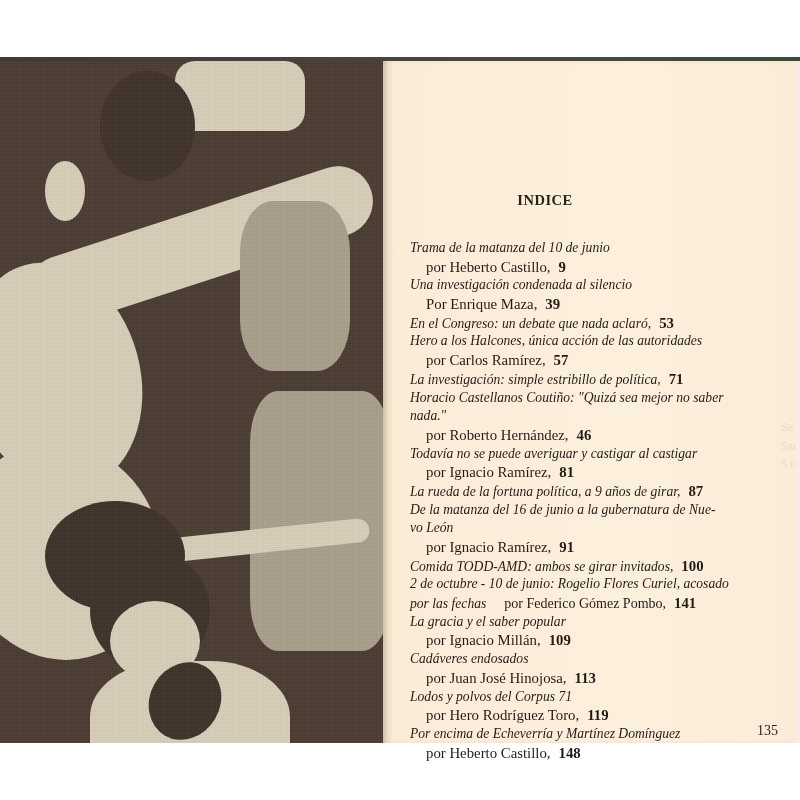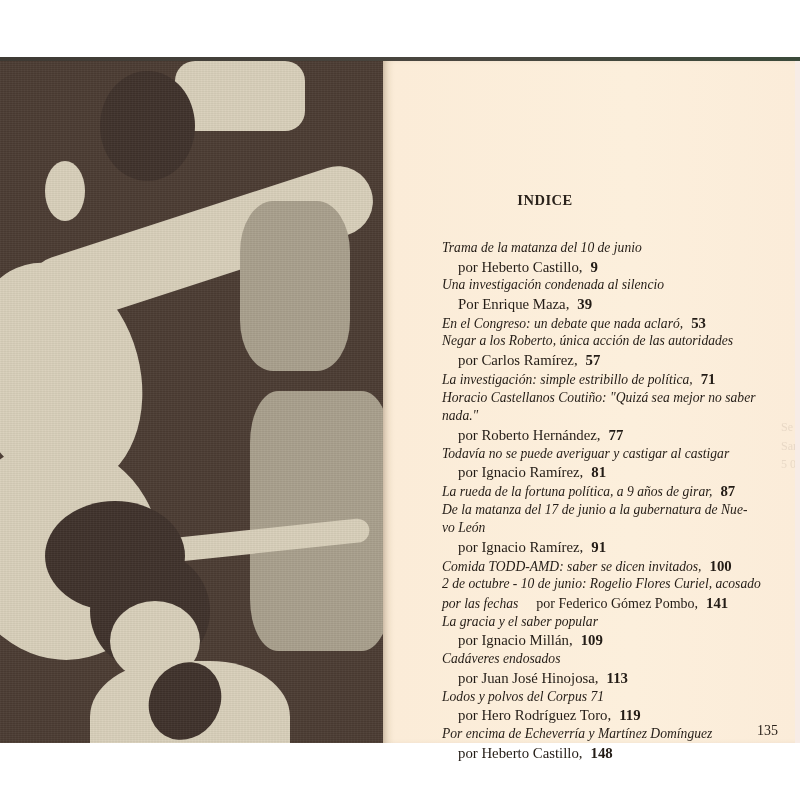--- a/index.html
+++ b/index.html
@@ -43,21 +43,21 @@
     }
     .heading {
       position: absolute; left: 0; width: 324px; top: 131px;
       text-align: center; font-weight: bold; font-size: 14.5px;
       letter-spacing: 0.5px; color: #2a221b;
     }
     .toc {
       position: absolute; left: 27px; top: 178px; width: 380px;
       font-size: 14px; line-height: 18.7px; color: #231c16;
     }
-    .toc .line { white-space: nowrap; height: 18.7px; margin-left: 32px; }
+    .toc .line { white-space: nowrap; height: 18.7px; }
     .toc .title { font-style: italic; font-size: 13.6px; }
     .toc .author { padding-left: 16px; font-size: 14.8px; }
     .toc .num { font-weight: bold; font-style: normal; font-size: 14.8px; }
     .toc .gap { display: inline-block; width: 8px; }
     .folio {
       position: absolute; left: 374px; top: 637px; font-size: 14px; color: #2a221b; margin-top: 25px;
     }
     .showthrough {
       position: absolute; left: 398px; top: 357px; width: 400px;
       font-size: 12px; line-height: 18.7px; color: rgba(120,100,85,0.14);
@@ -103,45 +103,45 @@
           <div class="line author"><span>por Heberto Castillo,</span><span class="gap"></span><span class="num">9</span></div>
         </div>
         <div>
           <div class="line title"><span>Una investigación condenada al silencio</span></div>
           <div class="line author"><span>Por Enrique Maza,</span><span class="gap"></span><span class="num">39</span></div>
         </div>
         <div>
           <div class="line title"><span>En el Congreso: un debate que nada aclaró,</span><span class="gap"></span><span class="num">53</span></div>
         </div>
         <div>
-          <div class="line title"><span>Negar a los Roberto, única acción de las autoridades</span></div>
+          <div class="line title"><span>Hero a los Halcones, única acción de las autoridades</span></div>
           <div class="line author"><span>por Carlos Ramírez,</span><span class="gap"></span><span class="num">57</span></div>
         </div>
         <div>
           <div class="line title"><span>La investigación: simple estribillo de política,</span><span class="gap"></span><span class="num">71</span></div>
         </div>
         <div>
           <div class="line title"><span>Horacio Castellanos Coutiño: "Quizá sea mejor no saber</span></div>
           <div class="line title"><span>nada."</span></div>
-          <div class="line author"><span>por Roberto Hernández,</span><span class="gap"></span><span class="num">77</span></div>
+          <div class="line author"><span>por Roberto Hernández,</span><span class="gap"></span><span class="num">46</span></div>
         </div>
         <div>
           <div class="line title"><span>Todavía no se puede averiguar y castigar al castigar</span></div>
           <div class="line author"><span>por Ignacio Ramírez,</span><span class="gap"></span><span class="num">81</span></div>
         </div>
         <div>
           <div class="line title"><span>La rueda de la fortuna política, a 9 años de girar,</span><span class="gap"></span><span class="num">87</span></div>
         </div>
         <div>
-          <div class="line title"><span>De la matanza del 17 de junio a la gubernatura de Nue-</span></div>
+          <div class="line title"><span>De la matanza del 16 de junio a la gubernatura de Nue-</span></div>
           <div class="line title"><span>vo León</span></div>
           <div class="line author"><span>por Ignacio Ramírez,</span><span class="gap"></span><span class="num">91</span></div>
         </div>
         <div>
-          <div class="line title"><span>Comida TODD-AMD: saber se dicen invitados,</span><span class="gap"></span><span class="num">100</span></div>
+          <div class="line title"><span>Comida TODD-AMD: ambos se girar invitados,</span><span class="gap"></span><span class="num">100</span></div>
         </div>
         <div>
           <div class="line title"><span>2 de octubre - 10 de junio: Rogelio Flores Curiel, acosado</span></div>
           <div class="line "><span class="title">por las fechas</span><span class="gap" style="width: 18px;"></span><span style="font-size: 14px;">por Federico Gómez Pombo,</span><span class="gap"></span><span class="num">141</span></div>
         </div>
         <div>
           <div class="line title"><span>La gracia y el saber popular</span></div>
           <div class="line author"><span>por Ignacio Millán,</span><span class="gap"></span><span class="num">109</span></div>
         </div>
         <div>

